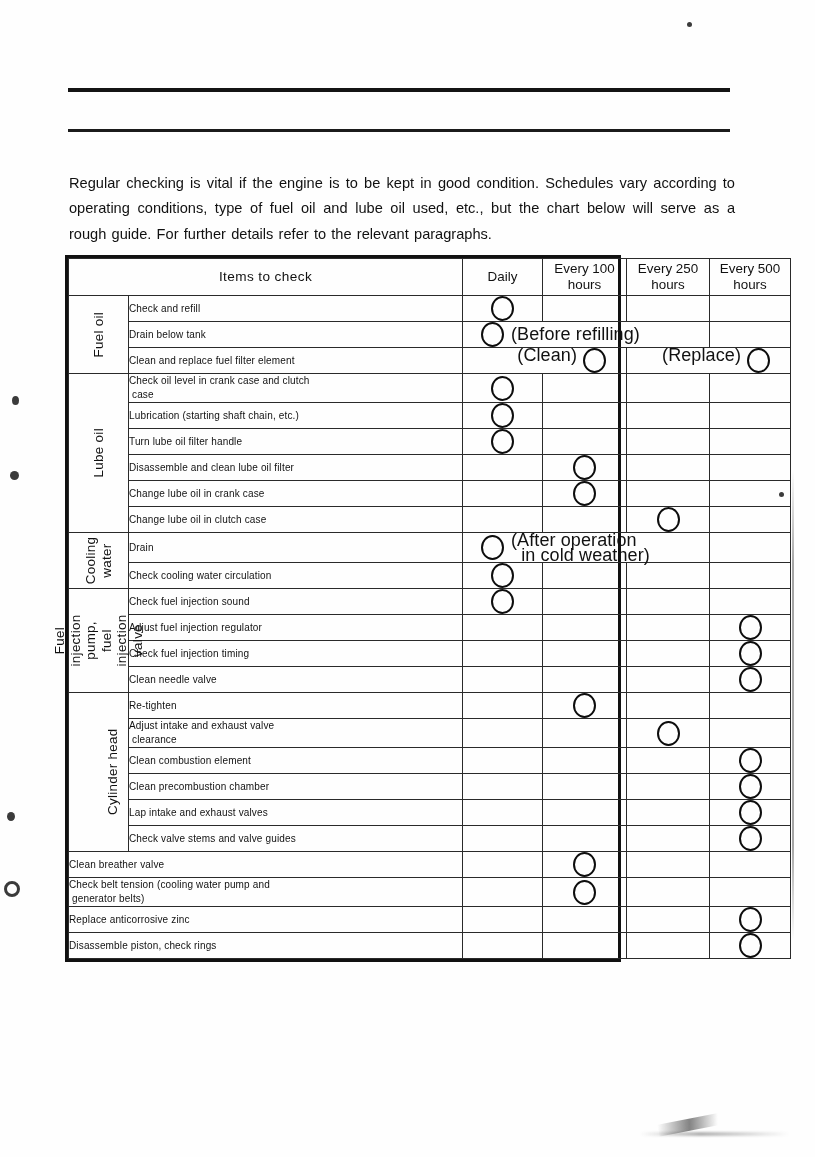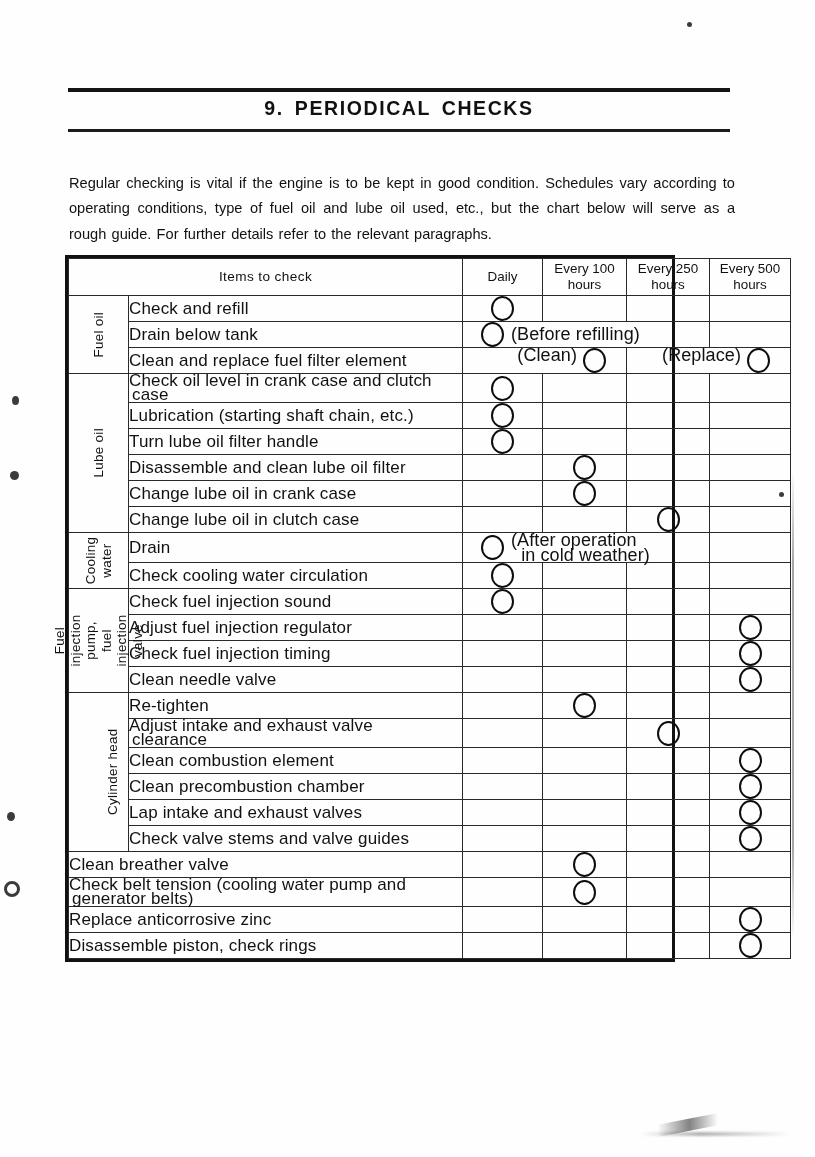--- a/index.html
+++ b/index.html
@@ -62,21 +62,21 @@
     text-align: justify;
     word-spacing: 1.2px;
     margin-top: 28px;
   }
 
   
   .tbl-wrap {
     position: absolute;
     left: 65px;
     top: 255px;
-    width: 610px;
+    width: 556px;
     border: 3px solid #111;
     box-sizing: border-box;
   }
   table.checks {
     border-collapse: collapse;
     width: 100%;
     table-layout: fixed;
     font-size: 13.2px;
   }
   table.checks td, table.checks th {
@@ -100,21 +100,21 @@
     padding: 6px 2px;
     height: 36px;
   }
   thead td.hdr-items {
     font-size: 13.6px;
     letter-spacing: .4px;
   }
 
   td.item {
     padding: 4px 0 4px 7px;
-    font-size: 17px;
+    font-size: 10px;
     line-height: 15px;
     height: 22px;
     letter-spacing: .15px;
   }
   td.item.two-line { line-height: 14px; }
   td.item .l2 { display: block; padding-left: 3px; }
 
   td.mark { text-align: center; }
 
   
@@ -218,21 +218,20 @@
     background: linear-gradient(180deg, rgba(0,0,0,0) 0%, rgba(60,60,60,.45) 20%, rgba(60,60,60,.45) 80%, rgba(0,0,0,0) 100%);
     filter: blur(.5px);
   }
 </style>
 </head>
 <body>
 
 <div class="page">
 
   <div class="rule-top"></div>
-  <div class="title">9.  PERIODICAL CHECKS</div>
   <div class="rule-bottom"></div>
 
   <div class="intro">Regular  checking  is vital if the engine is to be kept in good condition.  Schedules vary according to operating conditions, type of fuel oil and lube oil used, etc., but the chart below will serve as a rough guide.  For further details refer to the relevant paragraphs.</div>
 
   <div class="tbl-wrap">
     <table class="checks">
       <colgroup>
         <col class="c-cat">
           <col class="c-item">
           <col class="c-day">

